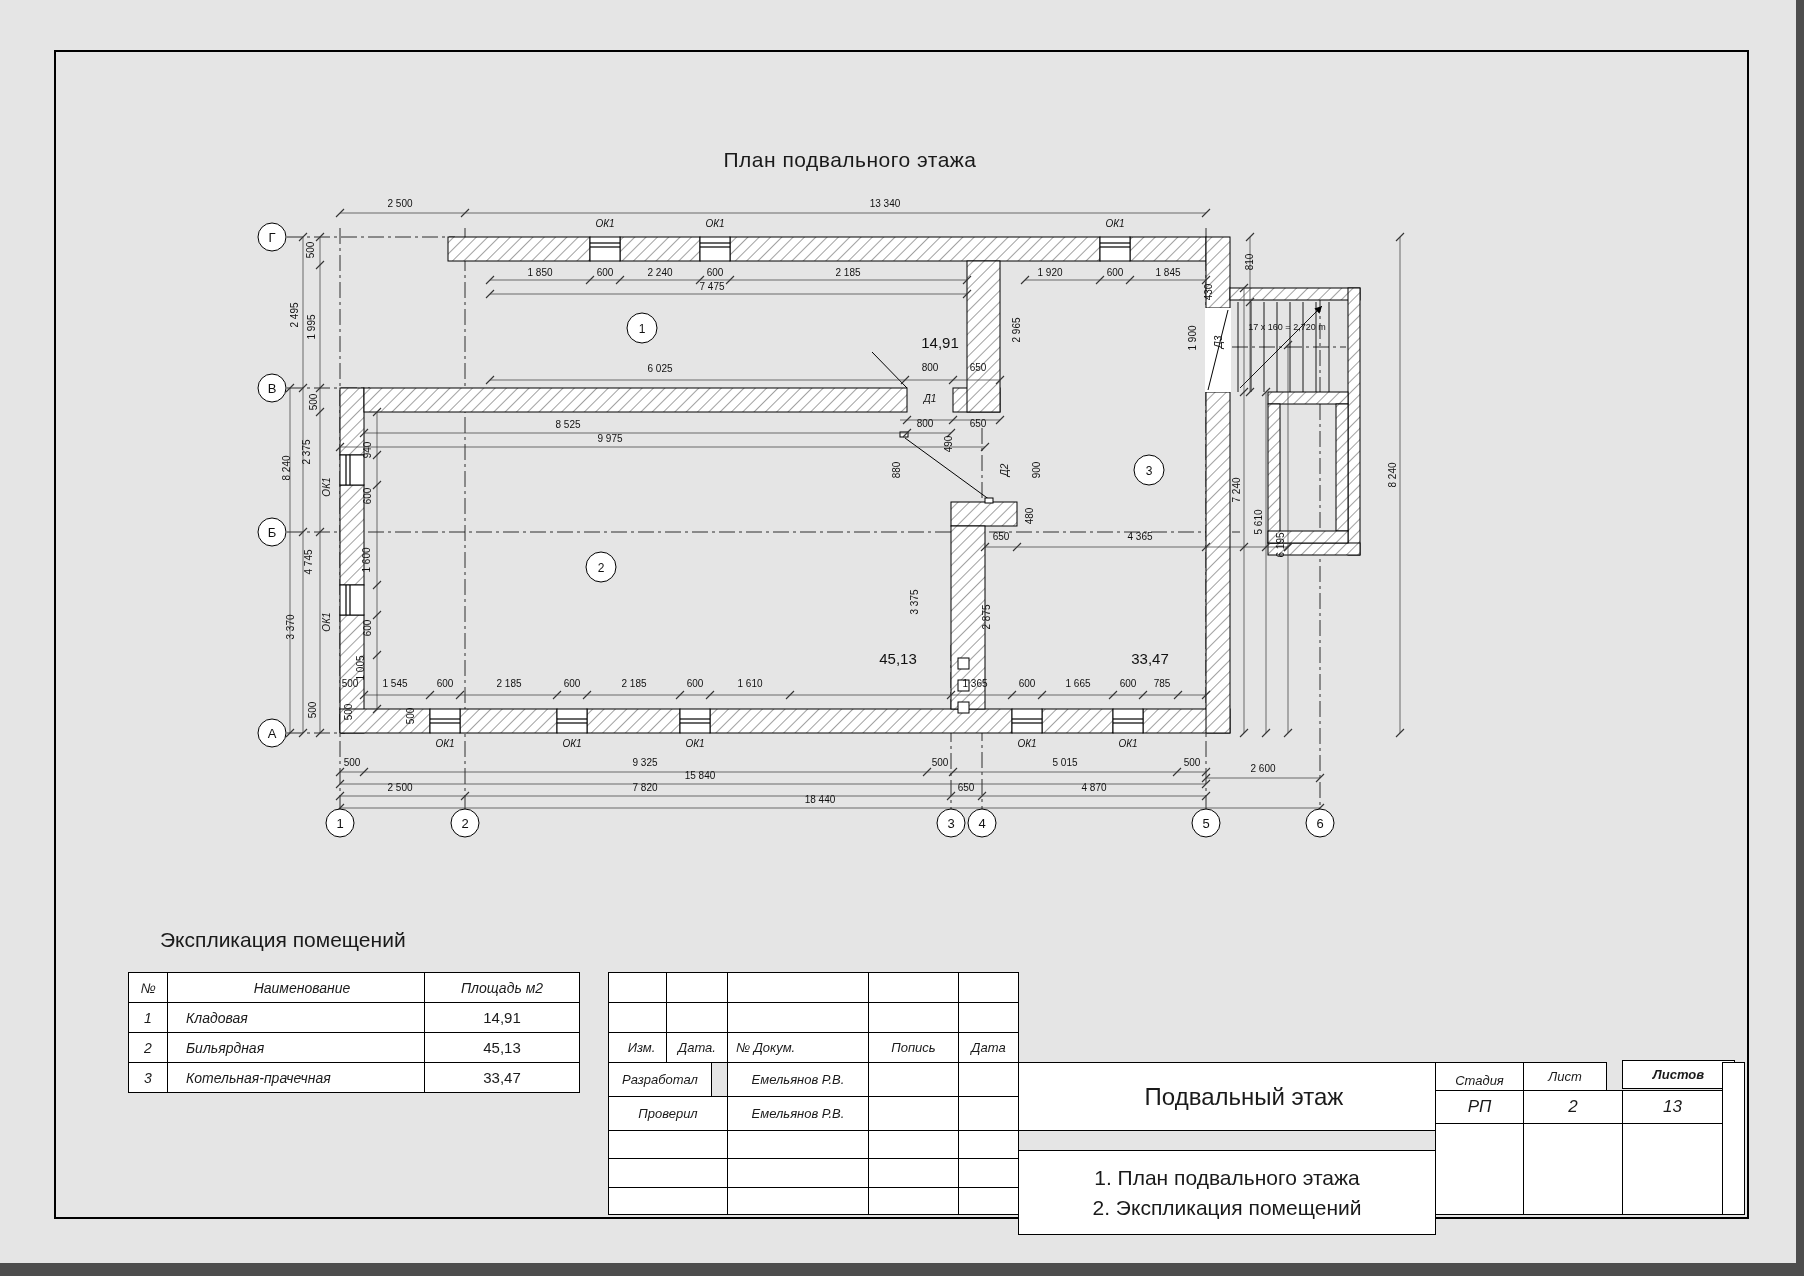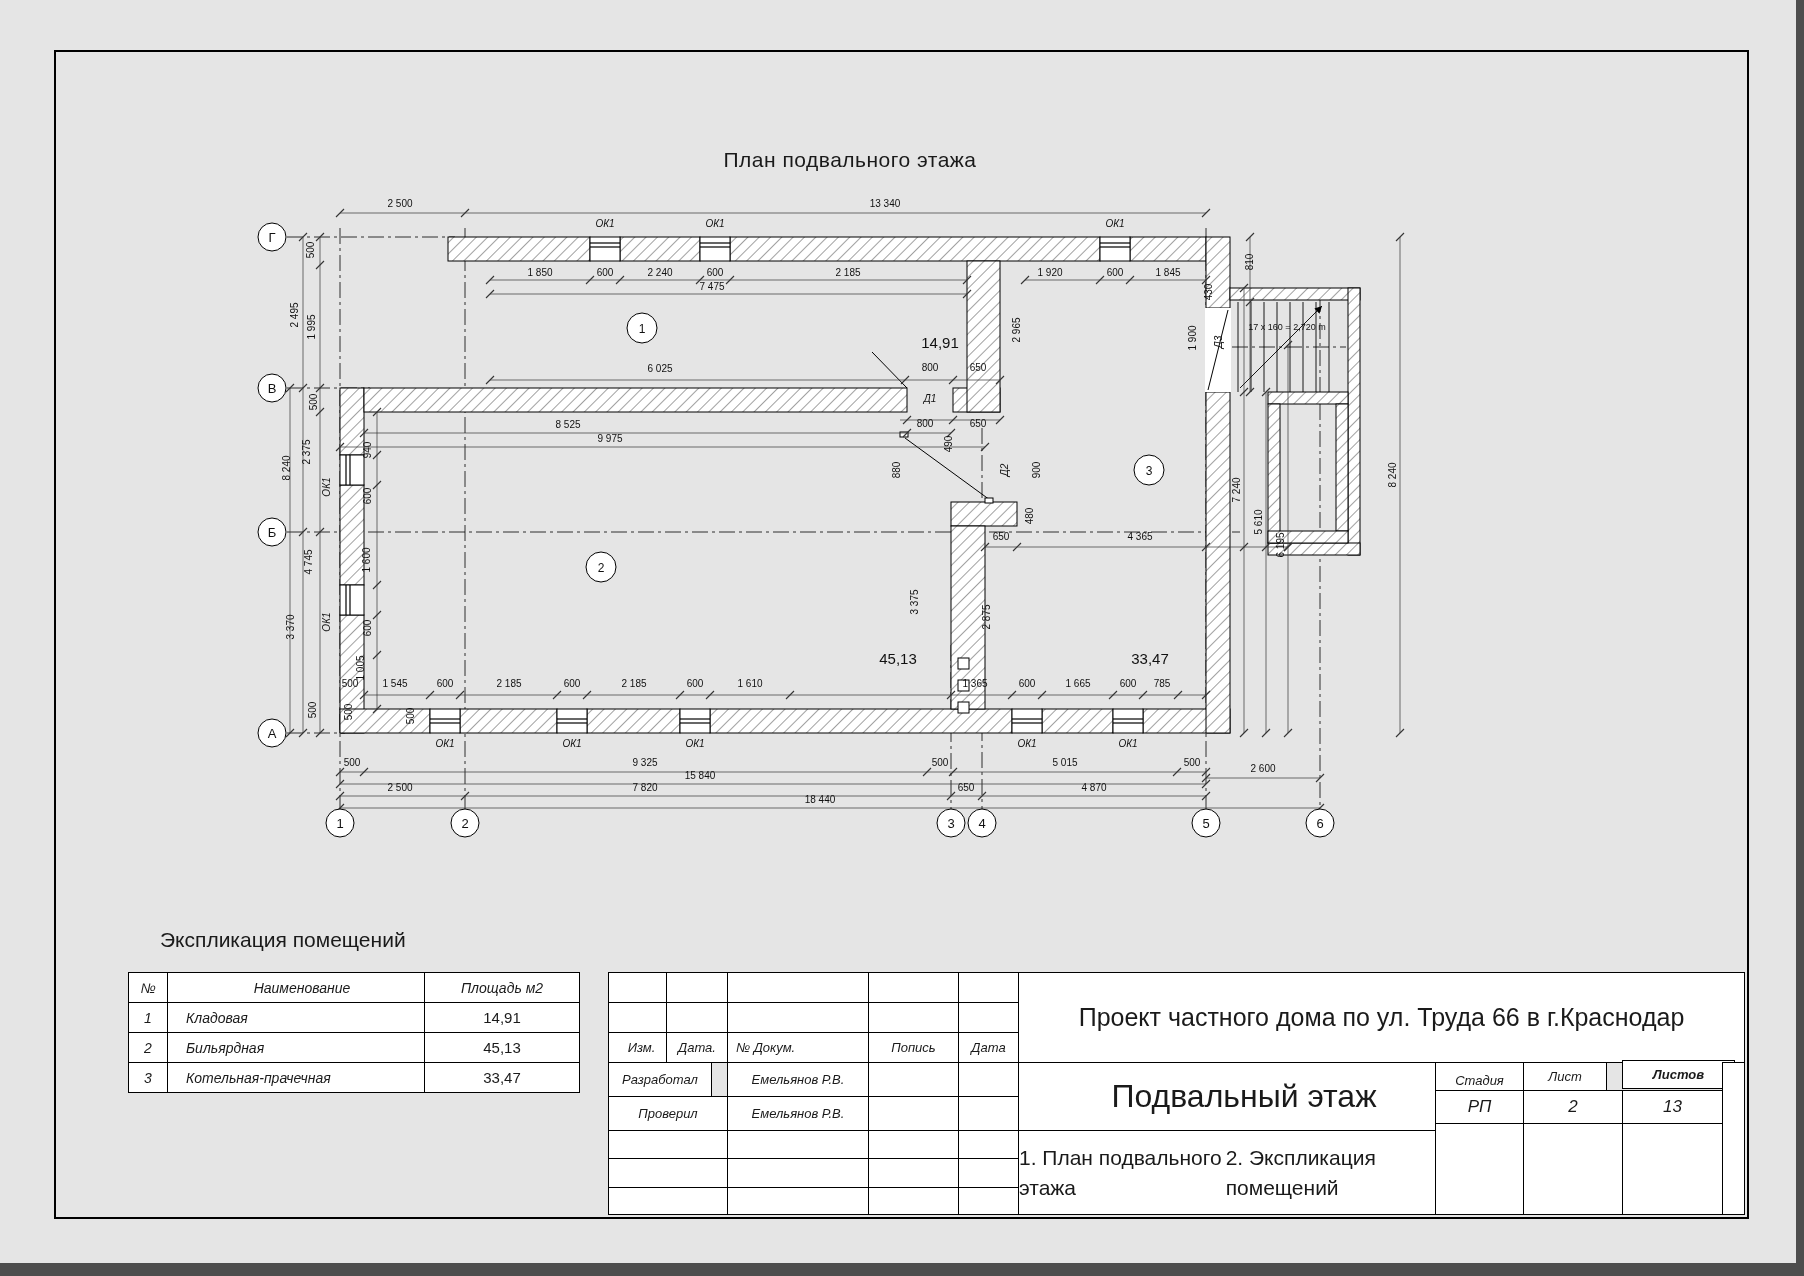--- a/index.html
+++ b/index.html
@@ -20,23 +20,23 @@
   #expl-table th{font-weight:normal;text-align:center;}
   .c-num{width:26px;text-align:center;}
   .c-name{width:232px;text-align:left;padding-left:18px !important;}
   .c-area{width:142px;text-align:center;font-style:normal !important;font-size:15px !important;}
   
   #tblock{position:absolute;left:608px;top:972px;width:1137px;height:243px;}
   .tb{position:absolute;border:1px solid #000;box-sizing:border-box;background:#fff;
       display:flex;align-items:center;justify-content:center;font-size:13px;font-style:italic;}
   .tb-big{font-style:normal;}
   #tb-project{font-size:25px;}
-  #tb-subtitle{font-size:32px;padding-left:34px;}
-  #tb-contents{flex-direction:row;align-items:center;justify-content:center;
-               font-style:normal;font-size:21px;line-height:1.4;}
+  #tb-subtitle{font-size:24px;padding-left:34px;}
+  #tb-contents{flex-direction:column;align-items:center;justify-content:center;
+               font-style:normal;font-size:21px;line-height:1.4;margin-top:20px;}
   .tb-val{font-size:17px;}
 </style>
 </head>
 <body>
 
 <div id="sheet">
   <div id="frame"></div>
   <div class="strip" id="strip-right"></div>
   <div class="strip" id="strip-bottom"></div>
 
@@ -476,21 +476,20 @@
     <div class="tb" style="left:350px;top:158px;width:61px;height:29px;"></div>
     <div class="tb" style="left:0;top:186px;width:120px;height:30px;"></div>
     <div class="tb" style="left:119px;top:186px;width:142px;height:30px;"></div>
     <div class="tb" style="left:260px;top:186px;width:91px;height:30px;"></div>
     <div class="tb" style="left:350px;top:186px;width:61px;height:30px;"></div>
     <div class="tb" style="left:0;top:215px;width:120px;height:28px;"></div>
     <div class="tb" style="left:119px;top:215px;width:142px;height:28px;"></div>
     <div class="tb" style="left:260px;top:215px;width:91px;height:28px;"></div>
     <div class="tb" style="left:350px;top:215px;width:61px;height:28px;"></div>
 
-    <div class="tb tb-big" id="tb-project" style="left:410px;top:0;width:727px;height:91px;">Проект частного дома по ул. Труда 66 в г.Краснодар</div>
     <div class="tb tb-big" id="tb-subtitle" style="left:410px;top:90px;width:418px;height:69px;">Подвальный этаж</div>
     <div class="tb" id="tb-contents" style="left:410px;top:158px;width:418px;height:85px;">
       <span>1. План подвального этажа</span>
       <span>2. Экспликация помещений</span>
     </div>
     <div class="tb" style="left:827px;top:90px;width:89px;height:36px;">Стадия</div>
     <div class="tb" style="left:915px;top:90px;width:84px;height:29px;">Лист</div>
     <div class="tb" style="left:1014px;top:88px;width:113px;height:29px;font-weight:bold;">Листов</div>
     <div class="tb tb-val" style="left:827px;top:118px;width:89px;height:34px;">РП</div>
     <div class="tb tb-val" style="left:915px;top:118px;width:100px;height:34px;">2</div>

